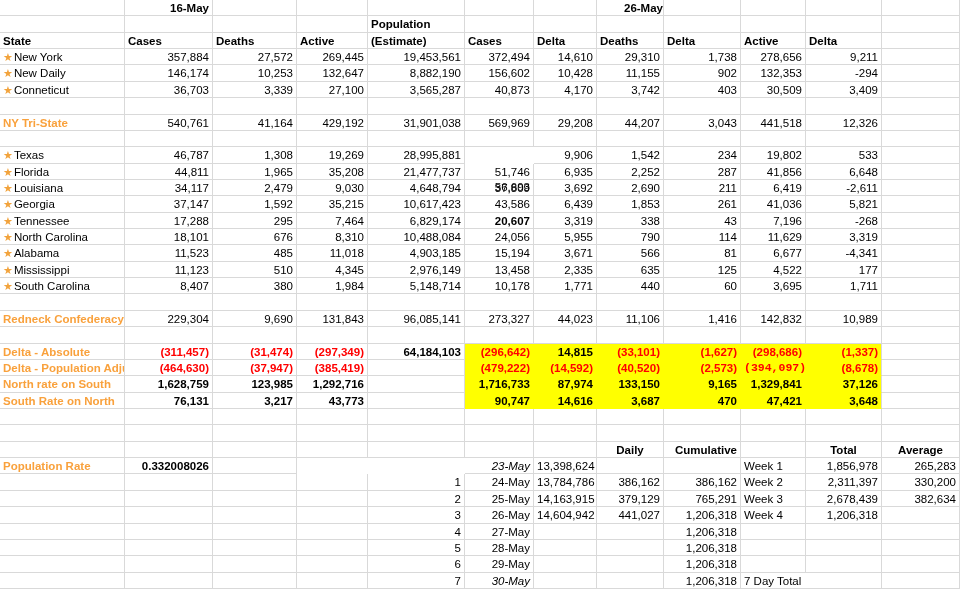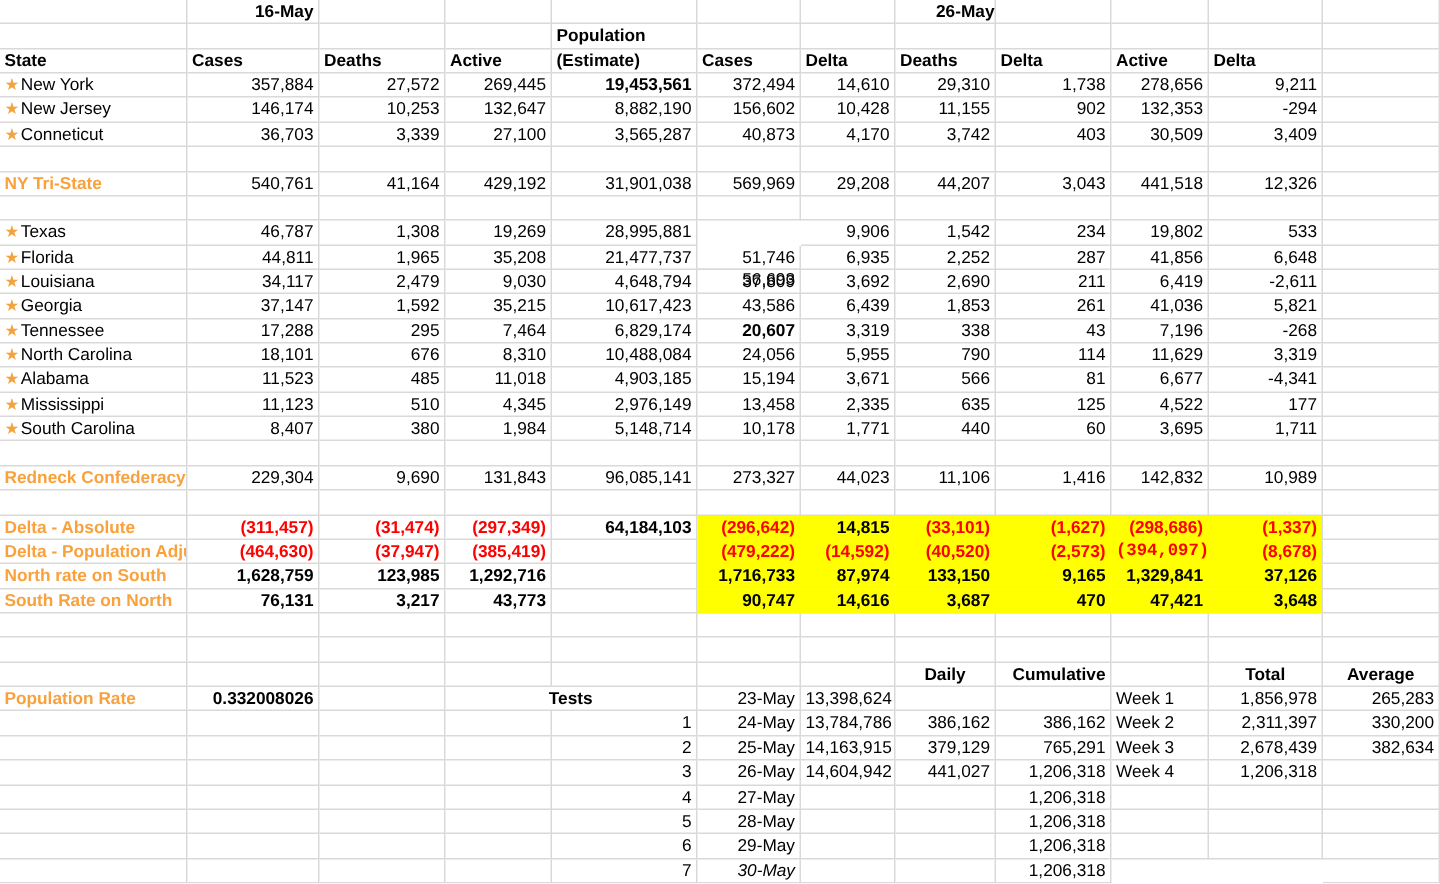--- a/index.html
+++ b/index.html
@@ -44,28 +44,28 @@
     <div class="cell al b" style="grid-area: 3 / 6 / auto / span 1;">Cases</div>
     <div class="cell al b" style="grid-area: 3 / 7 / auto / span 1;">Delta</div>
     <div class="cell al b" style="grid-area: 3 / 8 / auto / span 1;">Deaths</div>
     <div class="cell al b" style="grid-area: 3 / 9 / auto / span 1;">Delta</div>
     <div class="cell al b" style="grid-area: 3 / 10 / auto / span 1;">Active</div>
     <div class="cell al b" style="grid-area: 3 / 11 / auto / span 1;">Delta</div>
     <div class="cell" style="grid-area: 4 / 1 / auto / span 1;"><span class="star">★</span><span>New York</span></div>
     <div class="cell ar" style="grid-area: 4 / 2 / auto / span 1;">357,884</div>
     <div class="cell ar" style="grid-area: 4 / 3 / auto / span 1;">27,572</div>
     <div class="cell ar" style="grid-area: 4 / 4 / auto / span 1;">269,445</div>
-    <div class="cell ar" style="grid-area: 4 / 5 / auto / span 1; font-weight: bold;">19,453,561</div>
+    <div class="cell ar" style="grid-area: 4 / 5 / auto / span 1;">19,453,561</div>
     <div class="cell ar" style="grid-area: 4 / 6 / auto / span 1;">372,494</div>
     <div class="cell ar" style="grid-area: 4 / 7 / auto / span 1;">14,610</div>
     <div class="cell ar" style="grid-area: 4 / 8 / auto / span 1;">29,310</div>
     <div class="cell ar" style="grid-area: 4 / 9 / auto / span 1;">1,738</div>
     <div class="cell ar" style="grid-area: 4 / 10 / auto / span 1;">278,656</div>
     <div class="cell ar" style="grid-area: 4 / 11 / auto / span 1;">9,211</div>
-    <div class="cell" style="grid-area: 5 / 1 / auto / span 1;"><span class="star">★</span><span>New Jersey</span></div>
+    <div class="cell" style="grid-area: 5 / 1 / auto / span 1;"><span class="star">★</span><span>New Daily</span></div>
     <div class="cell ar" style="grid-area: 5 / 2 / auto / span 1;">146,174</div>
     <div class="cell ar" style="grid-area: 5 / 3 / auto / span 1;">10,253</div>
     <div class="cell ar" style="grid-area: 5 / 4 / auto / span 1;">132,647</div>
     <div class="cell ar" style="grid-area: 5 / 5 / auto / span 1;">8,882,190</div>
     <div class="cell ar" style="grid-area: 5 / 6 / auto / span 1;">156,602</div>
     <div class="cell ar" style="grid-area: 5 / 7 / auto / span 1;">10,428</div>
     <div class="cell ar" style="grid-area: 5 / 8 / auto / span 1;">11,155</div>
     <div class="cell ar" style="grid-area: 5 / 9 / auto / span 1;">902</div>
     <div class="cell ar" style="grid-area: 5 / 10 / auto / span 1;">132,353</div>
     <div class="cell ar" style="grid-area: 5 / 11 / auto / span 1;">-294</div>
@@ -241,22 +241,21 @@
     <div class="cell ar yellow b" style="grid-area: 25 / 8 / auto / span 1;">3,687</div>
     <div class="cell ar yellow b" style="grid-area: 25 / 9 / auto / span 1;">470</div>
     <div class="cell ar yellow b" style="grid-area: 25 / 10 / auto / span 1;">47,421</div>
     <div class="cell ar yellow yr b" style="grid-area: 25 / 11 / auto / span 1;">3,648</div>
     <div class="cell ac b" style="grid-area: 28 / 8 / auto / span 1;">Daily</div>
     <div class="cell ar b" style="grid-area: 28 / 9 / auto / span 1;">Cumulative</div>
     <div class="cell ac b" style="grid-area: 28 / 11 / auto / span 1;">Total</div>
     <div class="cell ac b" style="grid-area: 28 / 12 / auto / span 1;">Average</div>
     <div class="cell al orange b" style="grid-area: 29 / 1 / auto / span 1;">Population Rate</div>
     <div class="cell ar b" style="grid-area: 29 / 2 / auto / span 1;">0.332008026</div>
-    <div class="cell ac b" style="grid-area: 29 / 4 / auto / span 2;">Tests</div>
-    <div class="cell ar" style="grid-area: 29 / 6 / auto / span 1;">23-May</div>
+    <div class="cell ar" style="grid-area: 29 / 6 / auto / span 1; font-style: italic;">23-May</div>
     <div class="cell ar" style="grid-area: 29 / 7 / auto / span 1;">13,398,624</div>
     <div class="cell ar" style="grid-area: 30 / 5 / auto / span 1;">1</div>
     <div class="cell ar" style="grid-area: 30 / 6 / auto / span 1;">24-May</div>
     <div class="cell ar" style="grid-area: 30 / 7 / auto / span 1;">13,784,786</div>
     <div class="cell ar" style="grid-area: 30 / 8 / auto / span 1;">386,162</div>
     <div class="cell ar" style="grid-area: 30 / 9 / auto / span 1;">386,162</div>
     <div class="cell ar" style="grid-area: 31 / 5 / auto / span 1;">2</div>
     <div class="cell ar" style="grid-area: 31 / 6 / auto / span 1;">25-May</div>
     <div class="cell ar" style="grid-area: 31 / 7 / auto / span 1;">14,163,915</div>
     <div class="cell ar" style="grid-area: 31 / 8 / auto / span 1;">379,129</div>
@@ -282,20 +281,21 @@
     <div class="cell ar" style="grid-area: 29 / 11 / auto / span 1;">1,856,978</div>
     <div class="cell ar" style="grid-area: 29 / 12 / auto / span 1;">265,283</div>
     <div class="cell al" style="grid-area: 30 / 10 / auto / span 1;">Week 2</div>
     <div class="cell ar" style="grid-area: 30 / 11 / auto / span 1;">2,311,397</div>
     <div class="cell ar" style="grid-area: 30 / 12 / auto / span 1;">330,200</div>
     <div class="cell al" style="grid-area: 31 / 10 / auto / span 1;">Week 3</div>
     <div class="cell ar" style="grid-area: 31 / 11 / auto / span 1;">2,678,439</div>
     <div class="cell ar" style="grid-area: 31 / 12 / auto / span 1;">382,634</div>
     <div class="cell al" style="grid-area: 32 / 10 / auto / span 1;">Week 4</div>
     <div class="cell ar" style="grid-area: 32 / 11 / auto / span 1;">1,206,318</div>
+    <div class="cell al" style="grid-area: 36 / 10 / auto / span 2;">7 Day Total</div>
     <div class="cell" style="grid-area: 1 / 1 / auto / span 1;"></div>
     <div class="cell" style="grid-area: 1 / 3 / auto / span 1;"></div>
     <div class="cell" style="grid-area: 1 / 4 / auto / span 1;"></div>
     <div class="cell" style="grid-area: 1 / 5 / auto / span 1;"></div>
     <div class="cell" style="grid-area: 1 / 6 / auto / span 1;"></div>
     <div class="cell" style="grid-area: 1 / 7 / auto / span 1;"></div>
     <div class="cell" style="grid-area: 1 / 9 / auto / span 1;"></div>
     <div class="cell" style="grid-area: 1 / 10 / auto / span 1;"></div>
     <div class="cell" style="grid-area: 1 / 11 / auto / span 1;"></div>
     <div class="cell" style="grid-area: 1 / 12 / auto / span 1;"></div>

